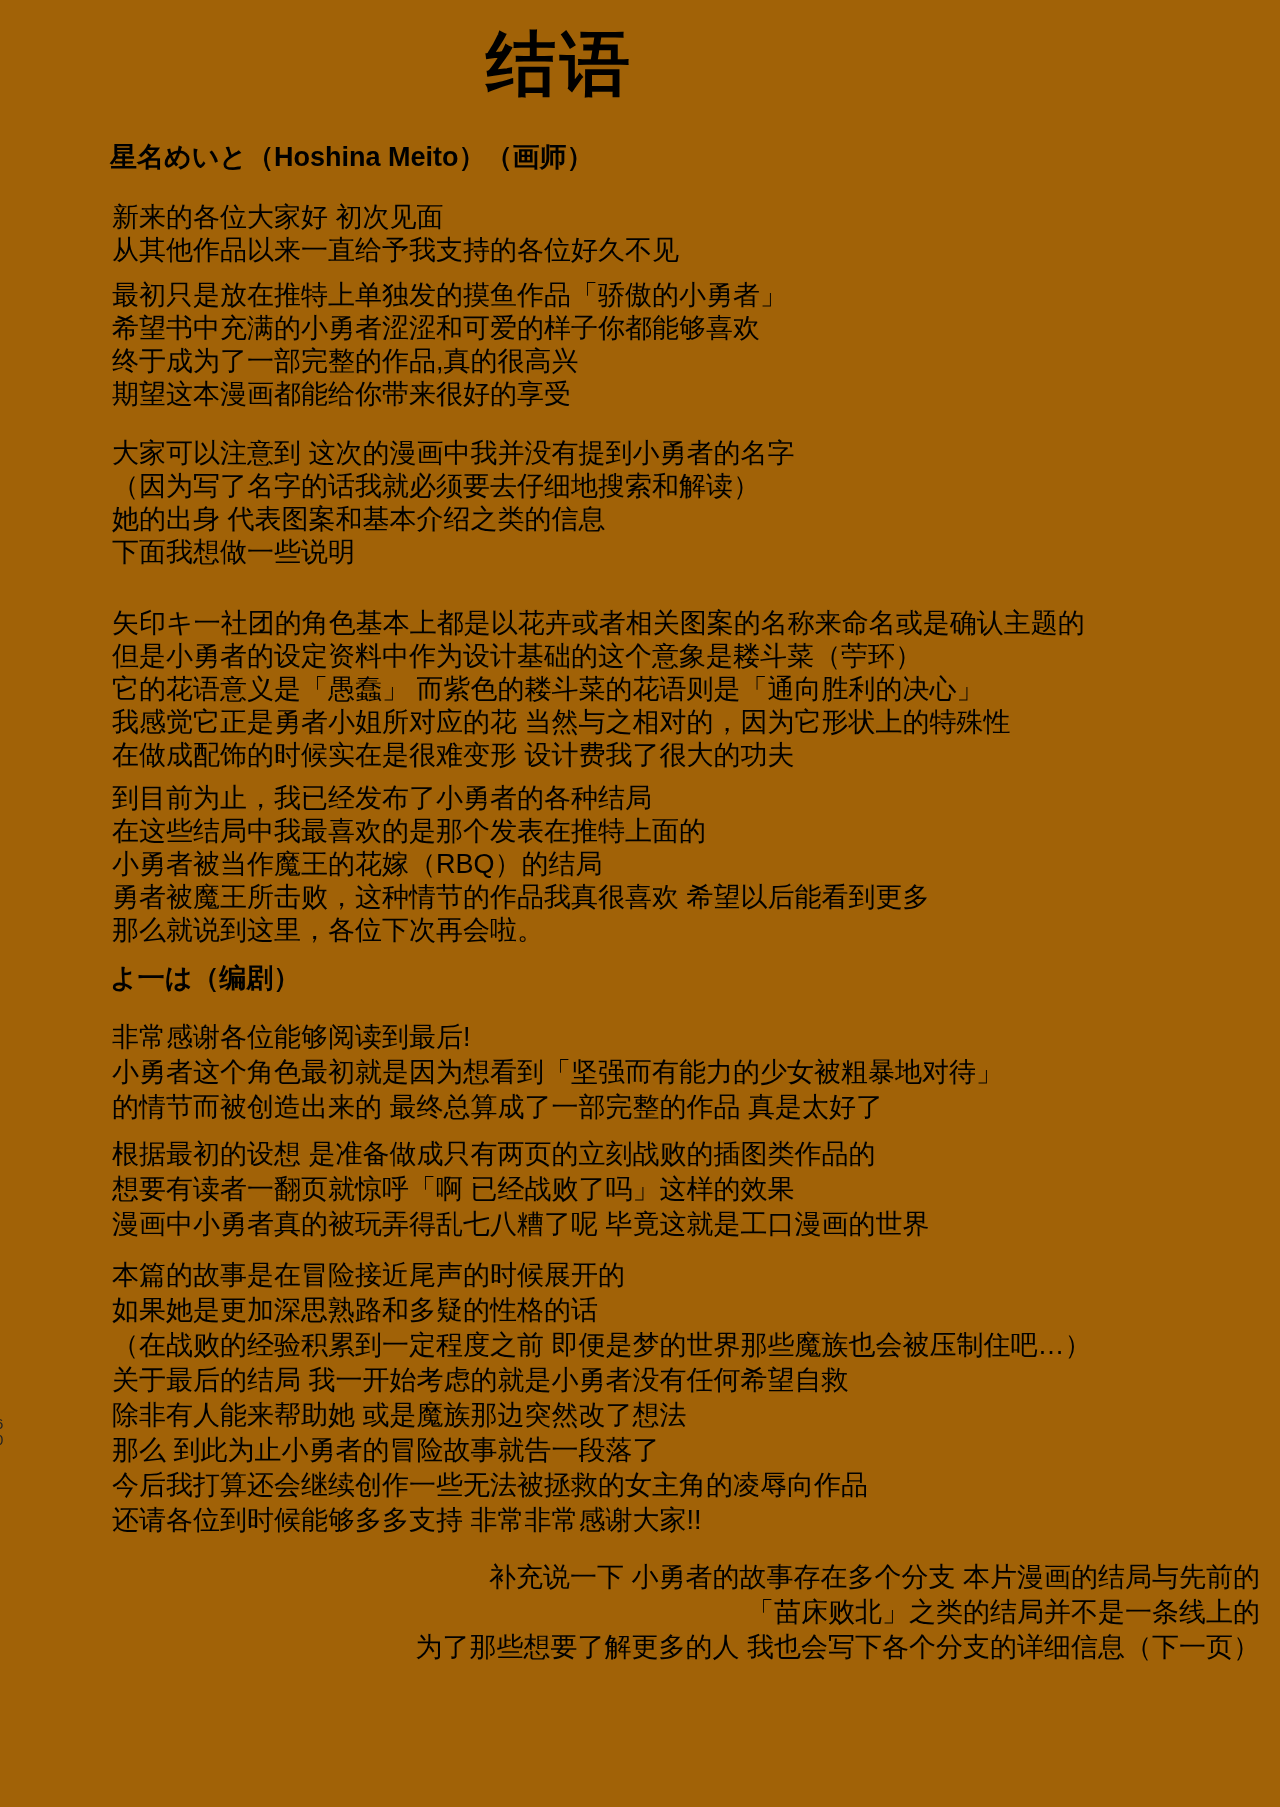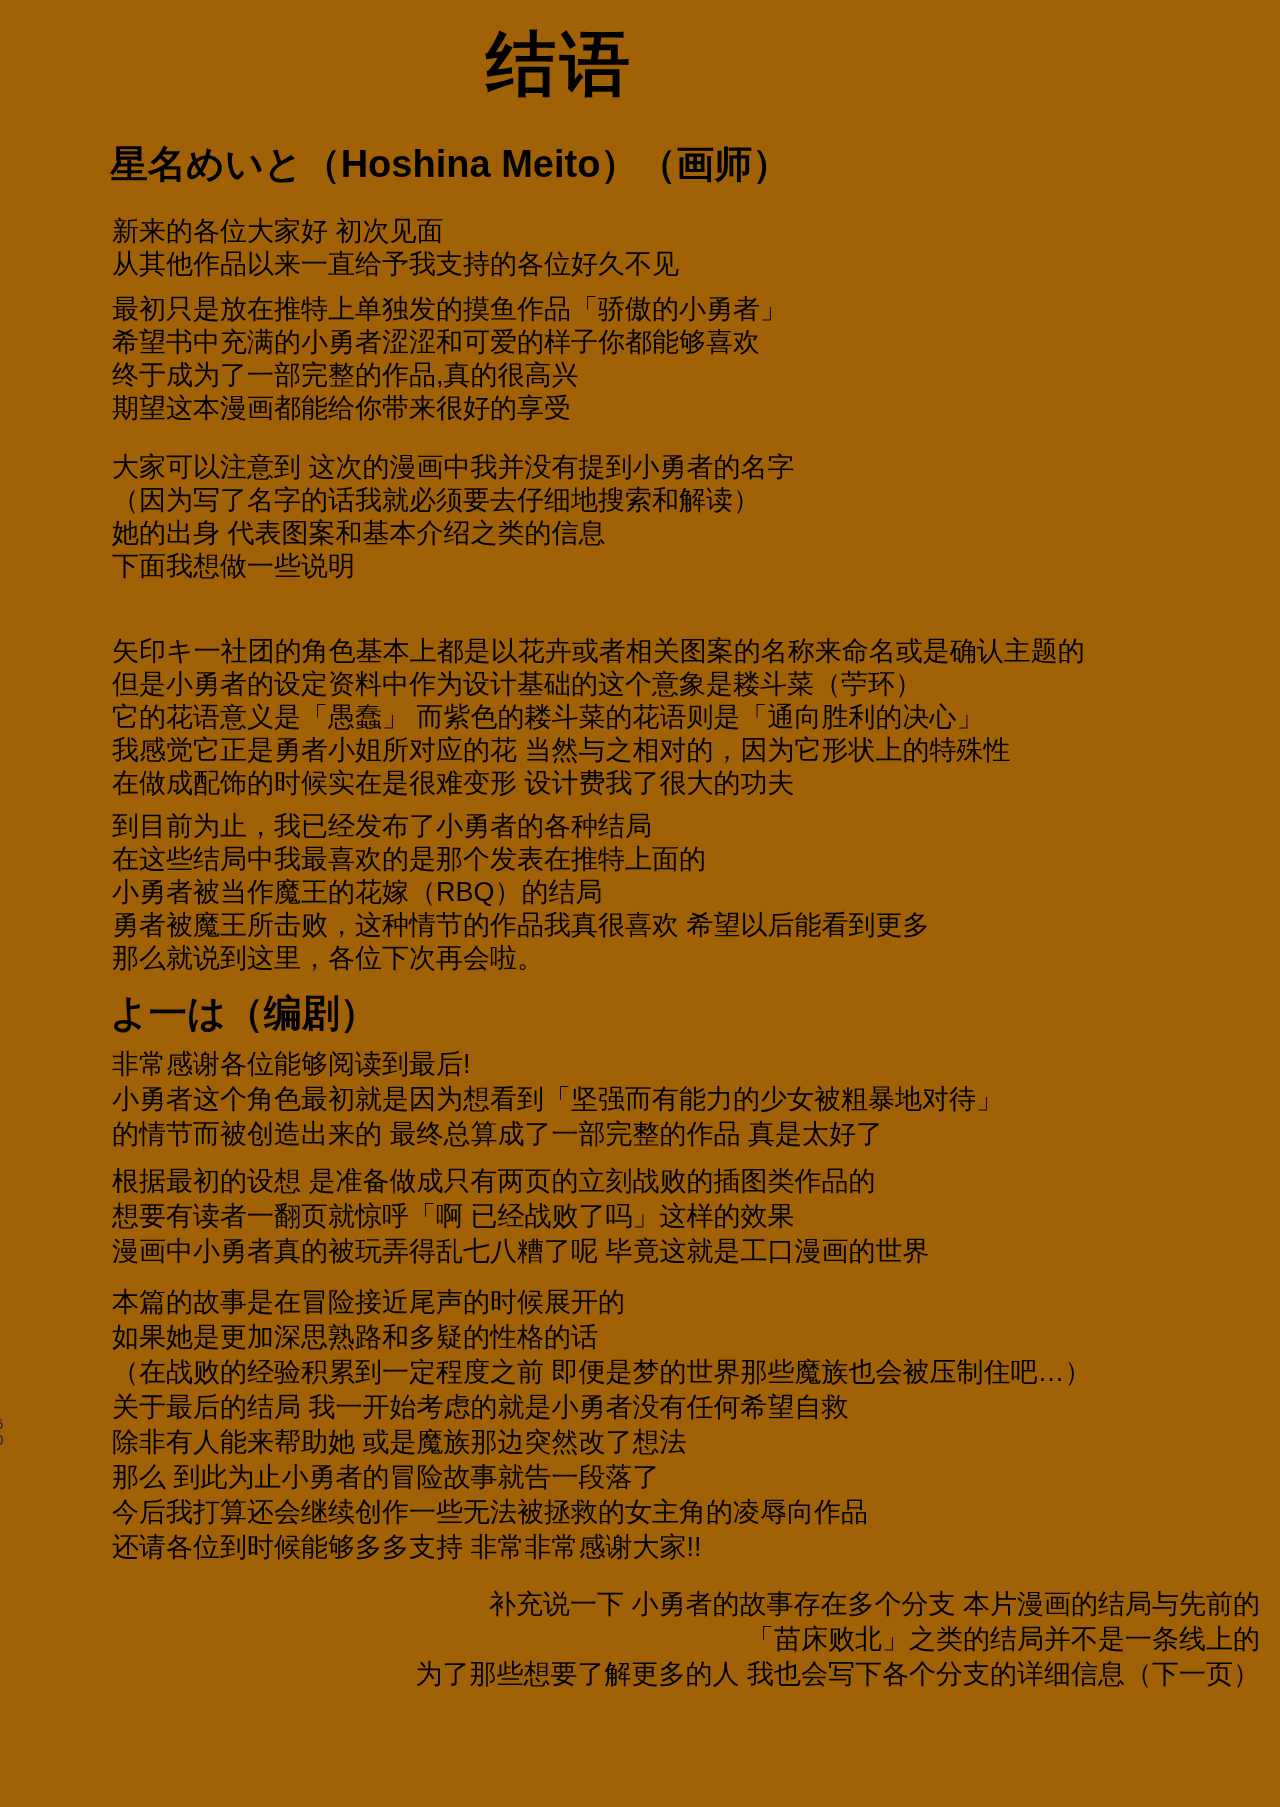--- a/index.html
+++ b/index.html
@@ -20,41 +20,41 @@
     margin: 22px 0 0 0;
     width: 1120px;
     text-align: center;
     font-size: 70px;
     line-height: 1.2;
     font-weight: 700;
     letter-spacing: 4px;
   }
   .sec-h {
     margin: 34px 16px 0 110px;
-    font-size: 38px;
+    font-size: 27px;
     line-height: 1.3;
     font-weight: 700;
   }
   .sec-h.writer {
     margin-top: 14px;
   }
   .para {
     margin: 0 20px 0 112px;
     font-size: 27px;
     font-weight: 400;
   }
   .s1 .para { line-height: 33px; }
   .s2 .para { line-height: 35px; }
   .line { display: block; white-space: nowrap; }
   .mt-a { margin-top: 26px; }
   .mt-b { margin-top: 12px; }
   .mt-c { margin-top: 26px; }
-  .mt-d { margin-top: 52px; }
+  .mt-d { margin-top: 38px; }
   .mt-e { margin-top: 10px; }
-  .mt-f { margin-top: 8px; }
+  .mt-f { margin-top: 24px; }
   .mt-g { margin-top: 12px; }
   .mt-h { margin-top: 16px; }
   .mt-i { margin-top: 22px; text-align: right; }
   .footnote {
     margin: 20px 0 0 88px;
     font-size: 27px;
     line-height: 35px;
     font-weight: 400;
   }
   .page-num {

